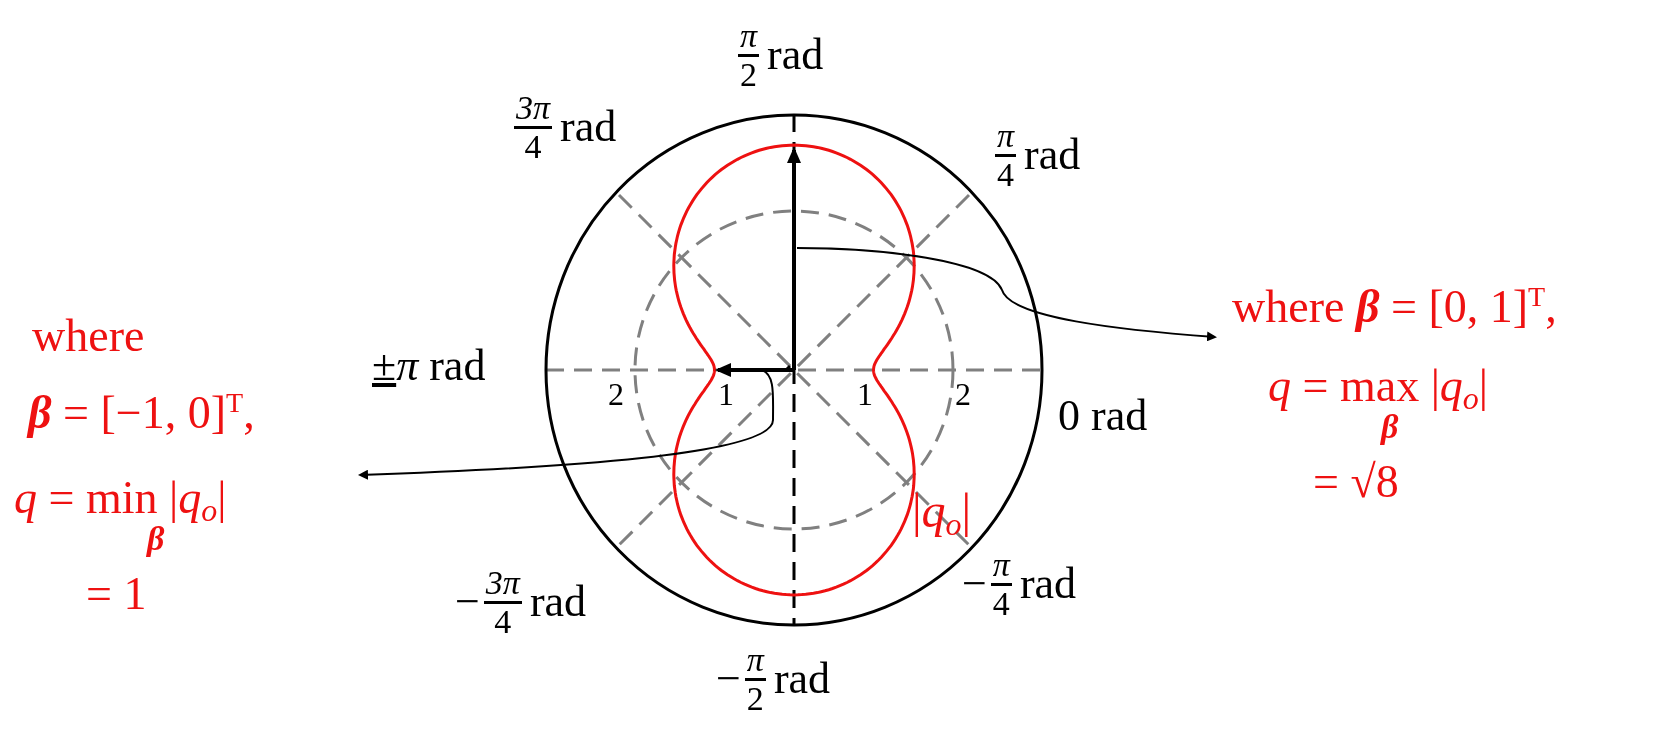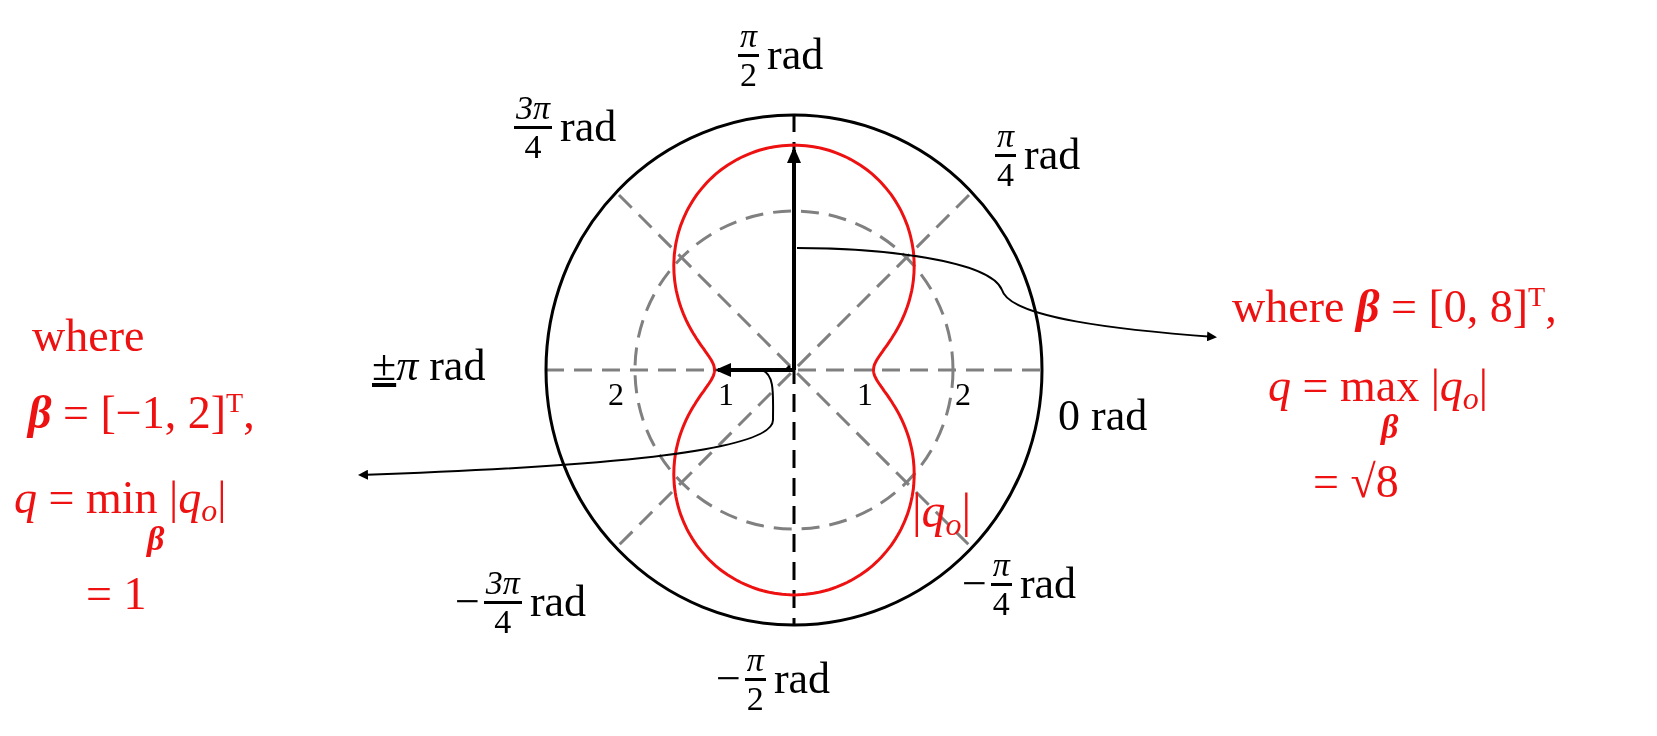--- a/index.html
+++ b/index.html
@@ -95,29 +95,29 @@
 <div class="tick" style="left:608px; top:378px;">2</div>
 <div class="tick" style="left:718px; top:378px;">1</div>
 <div class="tick" style="left:857px; top:378px;">1</div>
 <div class="tick" style="left:955px; top:378px;">2</div>
 
 <div class="ann" style="left:912px; top:486px; font-size:48px;">
   <span>|</span><i>q</i><i style="font-size:32px; vertical-align:-8px;">o</i><span>|</span>
 </div>
 
 <div class="ann" style="left:1232px; top:282px;">
-  <span>where</span> <b>β</b><span> = [0, 8]</span><sup style="font-size:28px;">T</sup><span>,</span>
+  <span>where</span> <b>β</b><span> = [0, 1]</span><sup style="font-size:28px;">T</sup><span>,</span>
 </div>
 <div class="ann" style="left:1268px; top:362px;">
   <i>q</i><span> = max |</span><i>q</i><i style="font-size:32px; vertical-align:-8px;">o</i><span>|</span>
 </div>
 <div class="sub red" style="left:1381px; top:408px;">β</div>
 <div class="ann" style="left:1313px; top:458px;">= √8</div>
 
 <div class="ann" style="left:32px; top:312px;">where</div>
 <div class="ann" style="left:28px; top:388px;">
-  <b>β</b><span> = [−1, 2]</span><sup style="font-size:28px;">T</sup><span>,</span>
+  <b>β</b><span> = [−1, 0]</span><sup style="font-size:28px;">T</sup><span>,</span>
 </div>
 <div class="ann" style="left:14px; top:474px;">
   <i>q</i><span> = min |</span><i>q</i><i style="font-size:32px; vertical-align:-8px;">o</i><span>|</span>
 </div>
 <div class="sub red" style="left:147px; top:520px;">β</div>
 <div class="ann" style="left:86px; top:570px;">= 1</div>
 
 </body></html>

